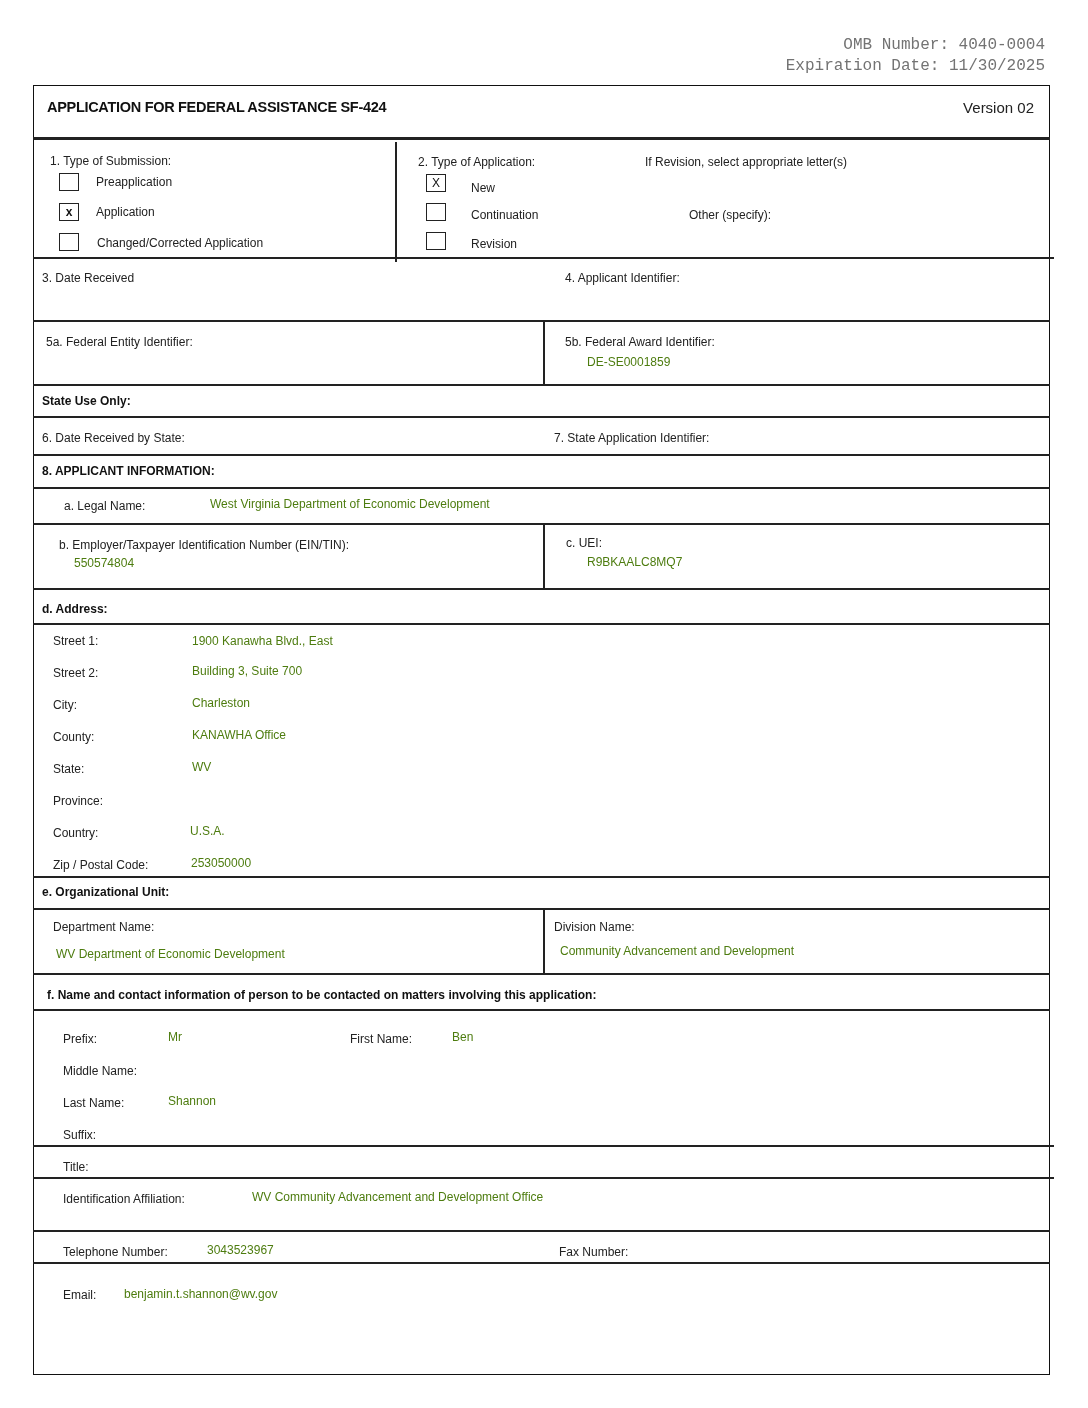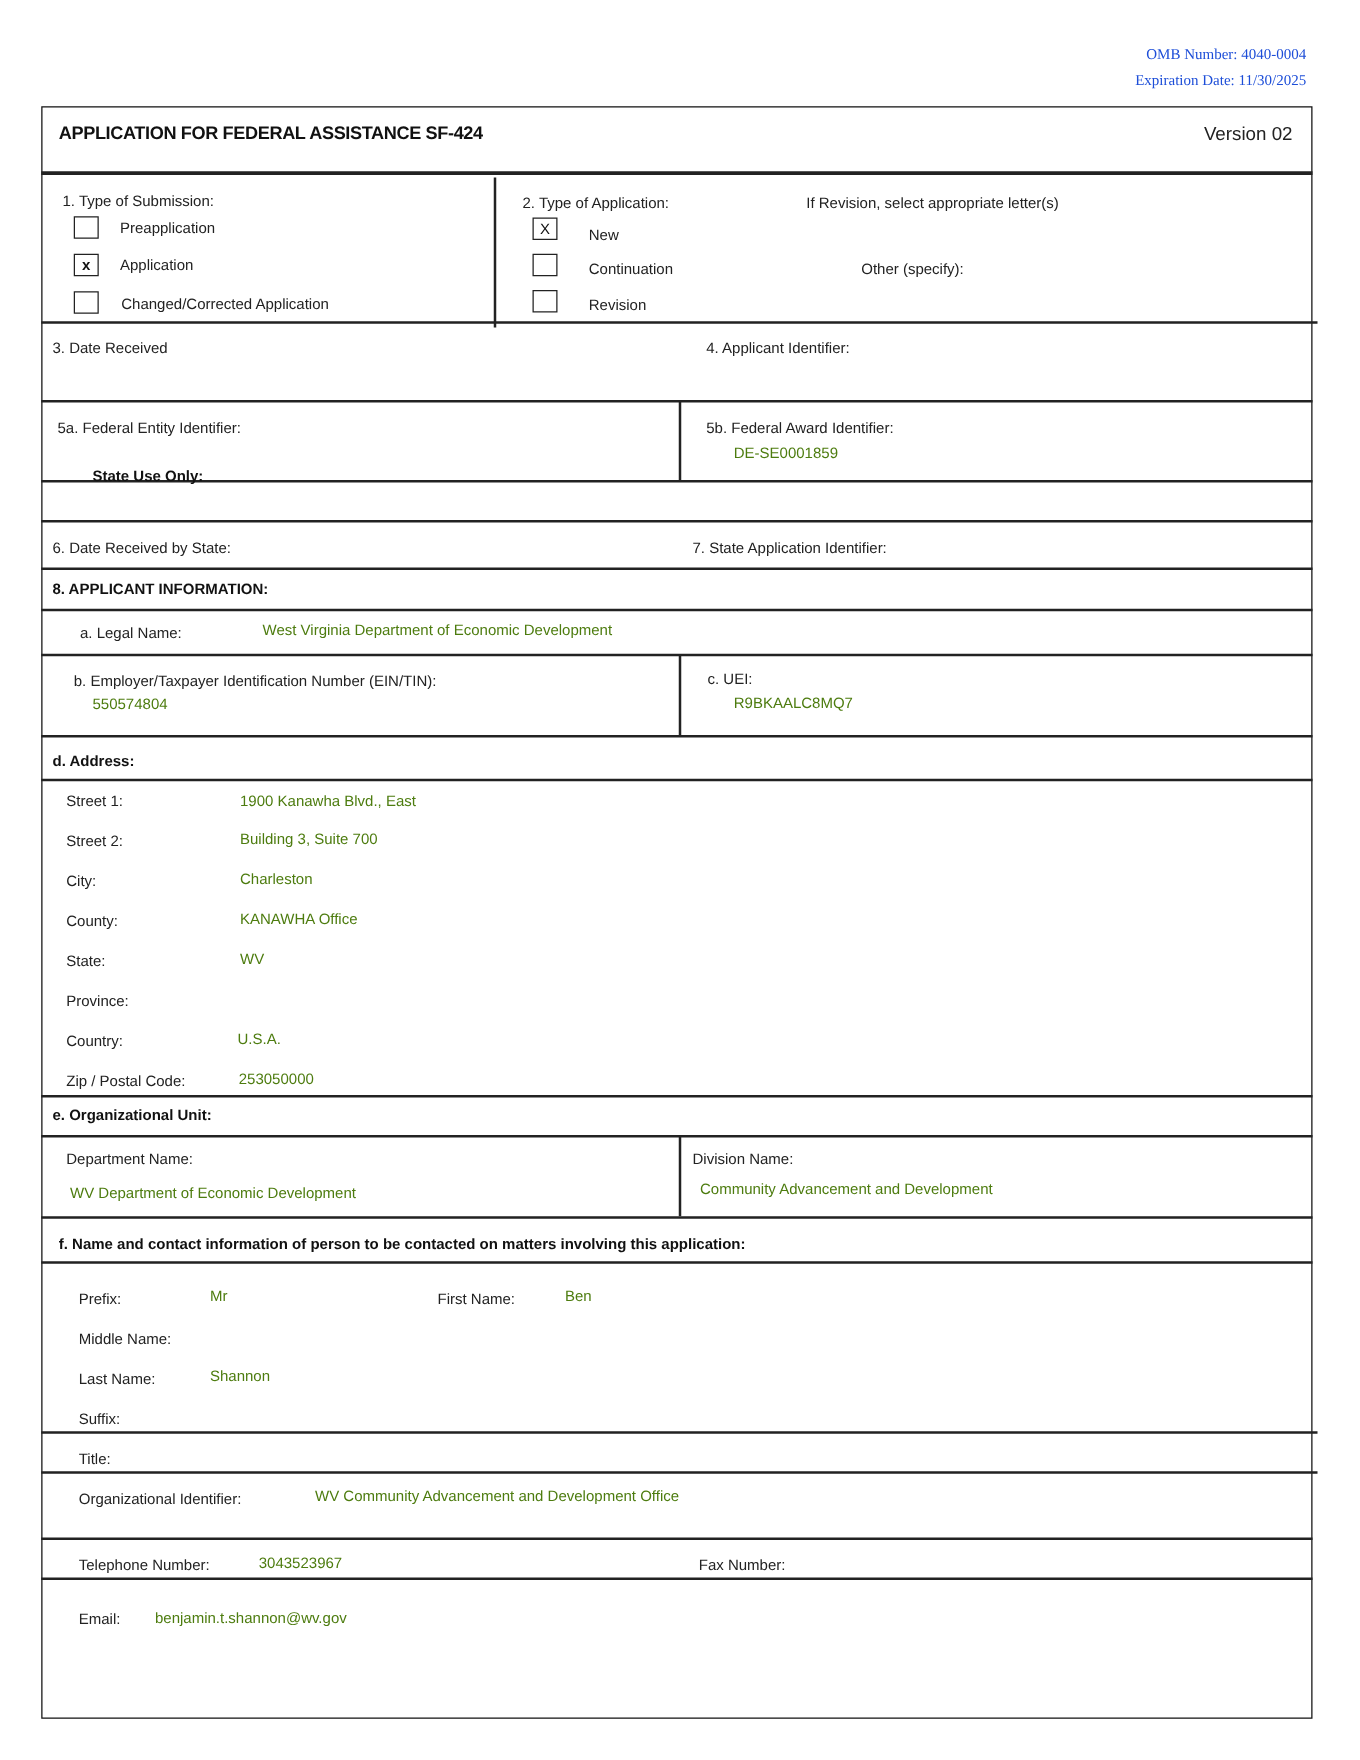--- a/index.html
+++ b/index.html
@@ -1,19 +1,19 @@
 <!DOCTYPE html>
 <html><head>
 <meta charset="utf-8">
 <style>
   html, body { margin: 0; padding: 0; background: #ffffff; }
   body { width: 1088px; height: 1408px; position: relative; overflow: hidden;
          font-family: "Liberation Sans", sans-serif; color: #111; }
   .abs { position: absolute; white-space: nowrap; }
-  .omb { font-family: Liberation Serif, serif; font-size: 12px; color: #1d4ed8; }
+  .omb { font-family: Liberation Mono, monospace; font-size: 16px; color: #737373; }
   .frame { position: absolute; left: 33px; top: 85px; width: 1017px; height: 1290px;
            border: 1.5px solid #111; box-sizing: border-box; }
   .hline { position: absolute; height: 0; border-top: 2px solid #222; }
   .vline { position: absolute; width: 0; border-left: 2px solid #222; }
   .title { font-size: 14.5px; font-weight: bold; letter-spacing: -0.3px; }
   .ver { font-size: 15px; color: #222; }
   .lbl { font-size: 12px; color: #222; }
   .val { font-size: 12px; color: #4d7c0f; }
   .sec { font-size: 12px; font-weight: bold; color: #111; }
   .cb { position: absolute; width: 20px; height: 18px; border: 1.5px solid #222;
@@ -57,21 +57,21 @@
 <div class="abs lbl" style="left:42px; top:271px;">3. Date Received</div>
 <div class="abs lbl" style="left:565px; top:271px;">4. Applicant Identifier:</div>
 <div class="hline" style="left:33px; top:320px; width:1017px;"></div>
 
 <div class="vline" style="left:543px; top:321px; height:64px;"></div>
 <div class="abs lbl" style="left:46px; top:335px;">5a. Federal Entity Identifier:</div>
 <div class="abs lbl" style="left:565px; top:335px;">5b. Federal Award Identifier:</div>
 <div class="abs val" style="left:587px; top:355px;">DE-SE0001859</div>
 <div class="hline" style="left:33px; top:384px; width:1017px;"></div>
 
-<div class="abs sec" style="left:42px; top:374px;margin-left:32px;">State Use Only:</div>
+<div class="abs sec" style="left:42px; top:394px;">State Use Only:</div>
 <div class="hline" style="left:33px; top:416px; width:1017px;"></div>
 <div class="abs lbl" style="left:42px; top:431px;">6. Date Received by State:</div>
 <div class="abs lbl" style="left:554px; top:431px;">7. State Application Identifier:</div>
 <div class="hline" style="left:33px; top:454px; width:1017px;"></div>
 
 <div class="abs sec" style="left:42px; top:464px;">8. APPLICANT INFORMATION:</div>
 <div class="hline" style="left:33px; top:487px; width:1017px;"></div>
 <div class="abs lbl" style="left:64px; top:499px;">a. Legal Name:</div>
 <div class="abs val" style="left:210px; top:497px;">West Virginia Department of Economic Development</div>
 <div class="hline" style="left:33px; top:523px; width:1017px;"></div>
@@ -121,21 +121,21 @@
 <div class="abs val" style="left:452px; top:1030px;">Ben</div>
 <div class="abs lbl" style="left:63px; top:1064px;">Middle Name:</div>
 <div class="abs lbl" style="left:63px; top:1096px;">Last Name:</div>
 <div class="abs val" style="left:168px; top:1094px;">Shannon</div>
 <div class="abs lbl" style="left:63px; top:1128px;">Suffix:</div>
 <div class="hline" style="left:33px; top:1145px; width:1021px;"></div>
 
 <div class="abs lbl" style="left:63px; top:1160px;">Title:</div>
 <div class="hline" style="left:33px; top:1177px; width:1021px;"></div>
 
-<div class="abs lbl" style="left:63px; top:1192px;">Organizational Identifier:</div>
+<div class="abs lbl" style="left:63px; top:1192px;">Identification Affiliation:</div>
 <div class="abs val" style="left:252px; top:1190px;">WV Community Advancement and Development Office</div>
 <div class="hline" style="left:33px; top:1230px; width:1017px;"></div>
 
 <div class="abs lbl" style="left:63px; top:1245px;">Telephone Number:</div>
 <div class="abs val" style="left:207px; top:1243px;">3043523967</div>
 <div class="abs lbl" style="left:559px; top:1245px;">Fax Number:</div>
 <div class="hline" style="left:33px; top:1262px; width:1017px;"></div>
 
 <div class="abs lbl" style="left:63px; top:1288px;">Email:</div>
 <div class="abs val" style="left:124px; top:1287px;">benjamin.t.shannon@wv.gov</div>

